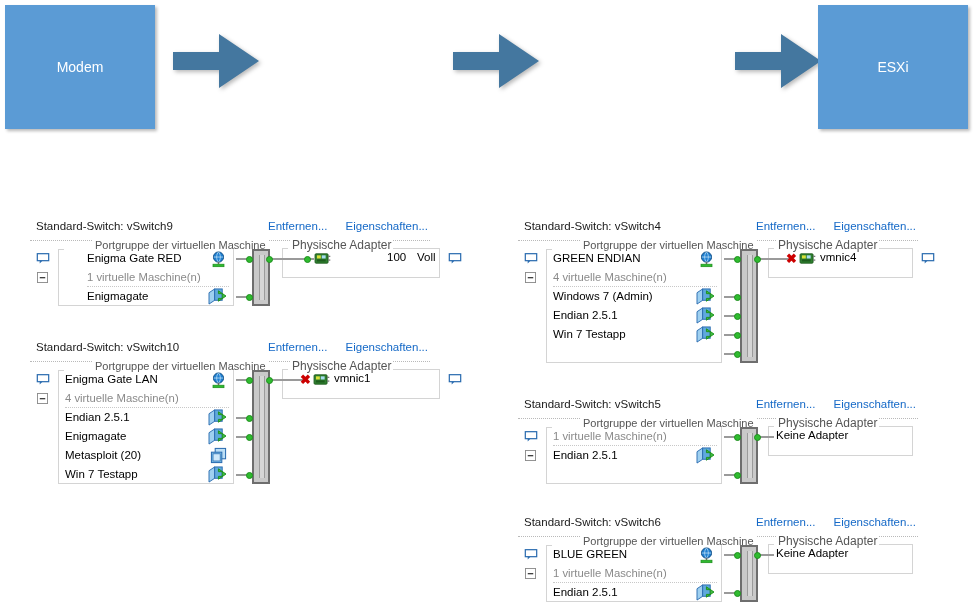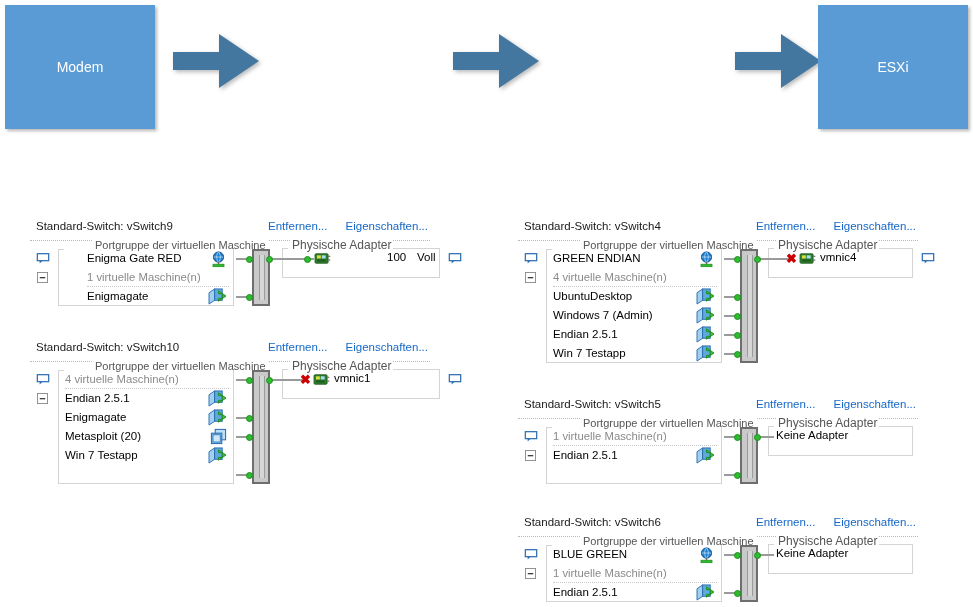--- a/index.html
+++ b/index.html
@@ -323,20 +323,26 @@
         <div class="panel-links"><span class="plink">Entfernen...</span><span class="plink">Eigenschaften...</span></div>
       </div>
       <div class="panel-rule"></div>
       <div class="panel-body" style="height: 130px;">
         <div class="pg-legend">
           <div class="ll"></div>
           <div class="lr"></div>
           <div class="pg-legend-text">Portgruppe der virtuellen Maschine</div>
         </div>
         <div class="pg-box" style="height:114px;">
+          <div class="row pg-head"><span>Enigma Gate LAN</span><span class="row-icon"><svg viewBox="0 0 18 18" width="17" height="17" aria-hidden="true">
+    <circle cx="9" cy="6.4" r="5.4" fill="#1f7fd0" stroke="#0f4d85" stroke-width="1"></circle>
+    <path d="M3.8 6.4 h10.4 M9 1 c-2.6 2.6 -2.6 8.2 0 10.8 M9 1 c2.6 2.6 2.6 8.2 0 10.8" fill="none" stroke="#bfe0f7" stroke-width="0.8"></path>
+    <rect x="8.2" y="11.4" width="1.6" height="2.6" fill="#6b6b6b"></rect>
+    <rect x="3.2" y="14" width="11.6" height="2.6" fill="#2fbb2f" stroke="#1d8f1d" stroke-width="0.8"></rect>
+  </svg></span></div>
           <div class="row vm-count"><span>4 virtuelle Maschine(n)</span><div class="row-sep"></div></div>
           <div class="row vm"><span>Endian 2.5.1</span><span class="row-icon" style="top:1px;"><svg viewBox="0 0 20 18" width="19" height="17" aria-hidden="true">
     <polygon points="1,5 7,1 7,13 1,17" fill="#9fd0f0" stroke="#2b6cb0" stroke-width="1"></polygon>
     <rect x="7" y="1" width="8" height="12" fill="#5fa9dd" stroke="#2b6cb0" stroke-width="1"></rect>
     <polygon points="11,3 11,6 15,6 15,11 11,11 11,14 19,8.5" fill="#3fbf3f" stroke="#1d8f1d" stroke-width="1"></polygon>
   </svg></span></div>
           <div class="row vm"><span>Enigmagate</span><span class="row-icon" style="top:1px;"><svg viewBox="0 0 20 18" width="19" height="17" aria-hidden="true">
     <polygon points="1,5 7,1 7,13 1,17" fill="#9fd0f0" stroke="#2b6cb0" stroke-width="1"></polygon>
     <rect x="7" y="1" width="8" height="12" fill="#5fa9dd" stroke="#2b6cb0" stroke-width="1"></rect>
     <polygon points="11,3 11,6 15,6 15,11 11,11 11,14 19,8.5" fill="#3fbf3f" stroke="#1d8f1d" stroke-width="1"></polygon>
@@ -404,25 +410,20 @@
           <div class="pg-legend-text">Portgruppe der virtuellen Maschine</div>
         </div>
         <div class="pg-box" style="height:114px;">
           <div class="row pg-head"><span>GREEN ENDIAN</span><span class="row-icon"><svg viewBox="0 0 18 18" width="17" height="17" aria-hidden="true">
     <circle cx="9" cy="6.4" r="5.4" fill="#1f7fd0" stroke="#0f4d85" stroke-width="1"></circle>
     <path d="M3.8 6.4 h10.4 M9 1 c-2.6 2.6 -2.6 8.2 0 10.8 M9 1 c2.6 2.6 2.6 8.2 0 10.8" fill="none" stroke="#bfe0f7" stroke-width="0.8"></path>
     <rect x="8.2" y="11.4" width="1.6" height="2.6" fill="#6b6b6b"></rect>
     <rect x="3.2" y="14" width="11.6" height="2.6" fill="#2fbb2f" stroke="#1d8f1d" stroke-width="0.8"></rect>
   </svg></span></div>
           <div class="row vm-count"><span>4 virtuelle Maschine(n)</span><div class="row-sep"></div></div>
-          <div class="row vm"><span>UbuntuDesktop</span><span class="row-icon" style="top:1px;"><svg viewBox="0 0 20 18" width="19" height="17" aria-hidden="true">
-    <polygon points="1,5 7,1 7,13 1,17" fill="#9fd0f0" stroke="#2b6cb0" stroke-width="1"></polygon>
-    <rect x="7" y="1" width="8" height="12" fill="#5fa9dd" stroke="#2b6cb0" stroke-width="1"></rect>
-    <polygon points="11,3 11,6 15,6 15,11 11,11 11,14 19,8.5" fill="#3fbf3f" stroke="#1d8f1d" stroke-width="1"></polygon>
-  </svg></span></div>
           <div class="row vm"><span>Windows 7 (Admin)</span><span class="row-icon" style="top:1px;"><svg viewBox="0 0 20 18" width="19" height="17" aria-hidden="true">
     <polygon points="1,5 7,1 7,13 1,17" fill="#9fd0f0" stroke="#2b6cb0" stroke-width="1"></polygon>
     <rect x="7" y="1" width="8" height="12" fill="#5fa9dd" stroke="#2b6cb0" stroke-width="1"></rect>
     <polygon points="11,3 11,6 15,6 15,11 11,11 11,14 19,8.5" fill="#3fbf3f" stroke="#1d8f1d" stroke-width="1"></polygon>
   </svg></span></div>
           <div class="row vm"><span>Endian 2.5.1</span><span class="row-icon" style="top:1px;"><svg viewBox="0 0 20 18" width="19" height="17" aria-hidden="true">
     <polygon points="1,5 7,1 7,13 1,17" fill="#9fd0f0" stroke="#2b6cb0" stroke-width="1"></polygon>
     <rect x="7" y="1" width="8" height="12" fill="#5fa9dd" stroke="#2b6cb0" stroke-width="1"></rect>
     <polygon points="11,3 11,6 15,6 15,11 11,11 11,14 19,8.5" fill="#3fbf3f" stroke="#1d8f1d" stroke-width="1"></polygon>
   </svg></span></div>

